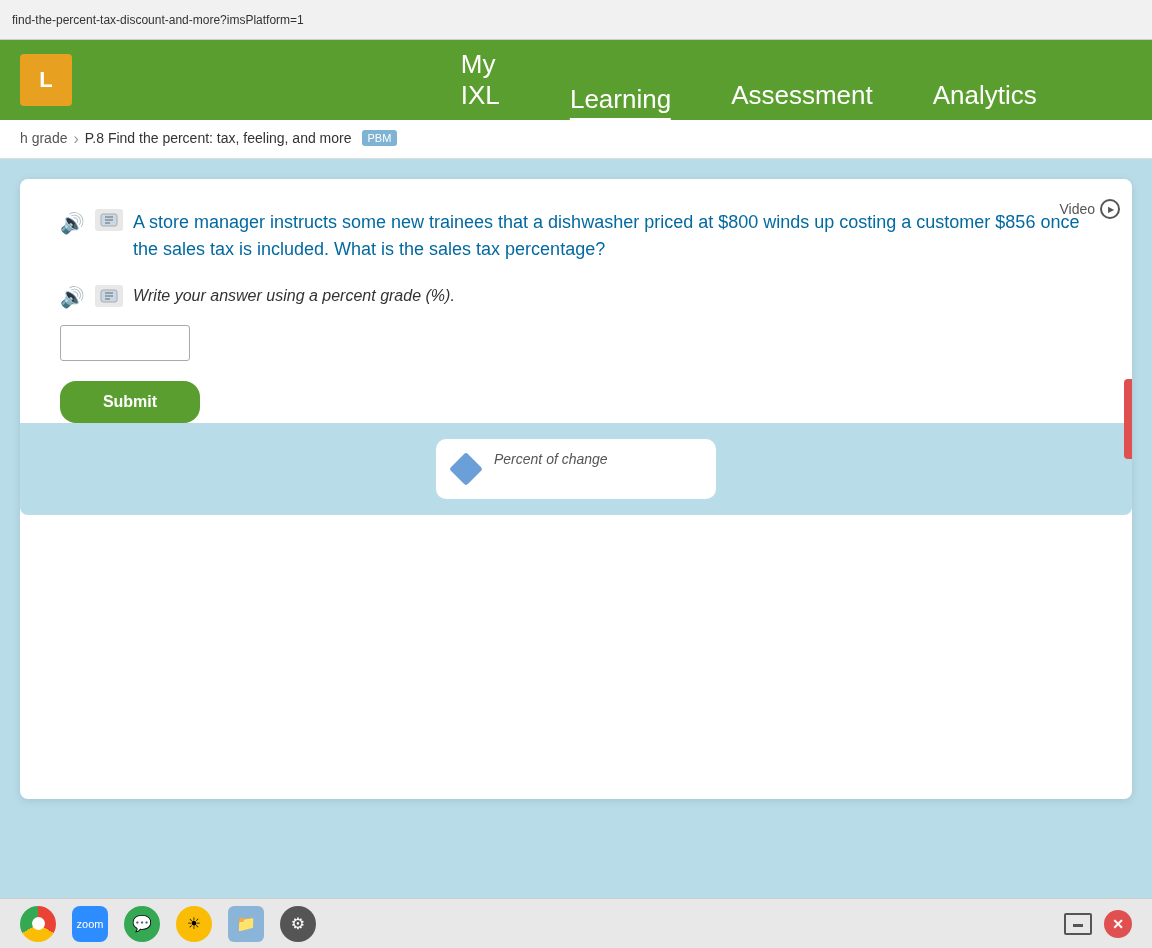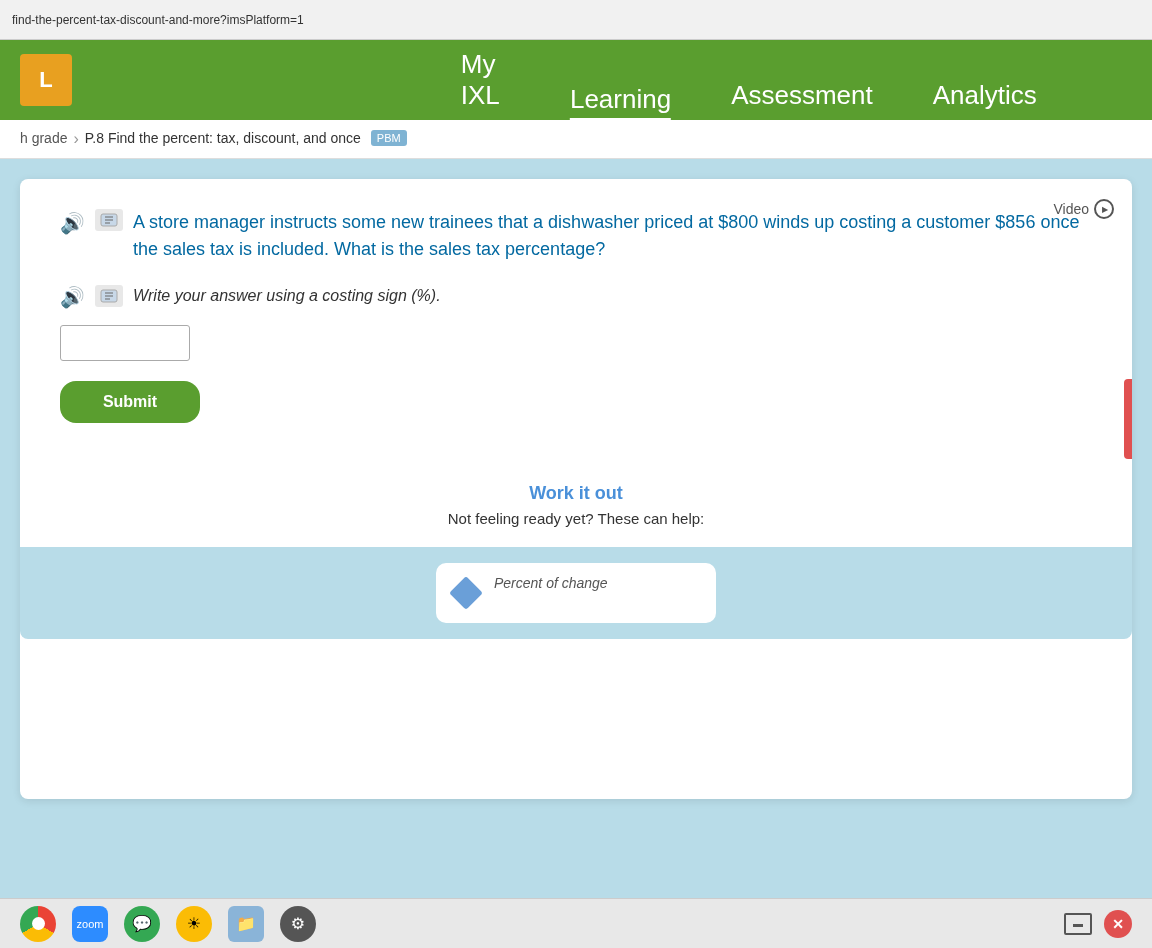--- a/index.html
+++ b/index.html
@@ -132,21 +132,21 @@
       margin: 0;
       min-height: 620px;
       position: relative;
       box-shadow: 0 2px 8px rgba(0,0,0,0.1);
     }
 
     
     .video-link {
       position: absolute;
       top: 20px;
-      right: 18px;
+      right: 12px;
       color: #555;
       font-size: 14px;
       display: flex;
       align-items: center;
       gap: 5px;
       text-decoration: none;
       cursor: pointer;
     }
 
     .video-play-icon {
@@ -377,21 +377,21 @@
       <div class="learning-arrow"></div>
     </div>
     <a class="nav-link">Assessment</a>
     <a class="nav-link">Analytics</a>
   </div>
 </div>
 
 <div class="breadcrumb-bar">
   <a class="breadcrumb-link">h grade</a>
   <span class="breadcrumb-separator">›</span>
-  <span>P.8 Find the percent: tax, discount, and once</span>
+  <span>P.8 Find the percent: tax, feeling, and more</span>
   <span class="pbm-badge">PBM</span>
 </div>
 
 <div class="main-content">
   <div class="question-card">
 
     
     <a class="video-link">
       <span>Video</span>
       <span class="video-play-icon"></span>
@@ -418,34 +418,30 @@
     <div class="instruction-row">
       <span class="audio-icon">🔊</span>
       <span class="translate-icon">
         <svg width="18" height="14" viewBox="0 0 18 14" fill="none">
           <rect x="1" y="1" width="16" height="12" rx="2" fill="#c8d8e8" stroke="#aaa" stroke-width="1"></rect>
           <line x1="5" y1="4" x2="13" y2="4" stroke="#666" stroke-width="1"></line>
           <line x1="5" y1="7" x2="13" y2="7" stroke="#666" stroke-width="1"></line>
           <line x1="5" y1="10" x2="10" y2="10" stroke="#666" stroke-width="1"></line>
         </svg>
       </span>
-      <span class="instruction-text">Write your answer using a costing sign (%).</span>
+      <span class="instruction-text">Write your answer using a percent grade (%).</span>
     </div>
 
     
     <input class="answer-input" type="text" placeholder="" style="">
 
     
     <button class="submit-btn">Submit</button>
 
     
-    <div class="work-it-out">
-      <div class="work-it-out-title">Work it out</div>
-      <div class="work-it-out-subtitle">Not feeling ready yet? These can help:</div>
-    </div>
 
     
     <div class="help-resources">
       <div class="resource-card">
         <div style="display:flex; align-items:center; justify-content:center; width:36px; height:36px;">
           <div style="width:24px; height:24px; background:#6a9fd8; transform:rotate(45deg); border-radius:3px;"></div>
         </div>
         <span class="resource-text">Percent of change</span>
       </div>
     </div>

